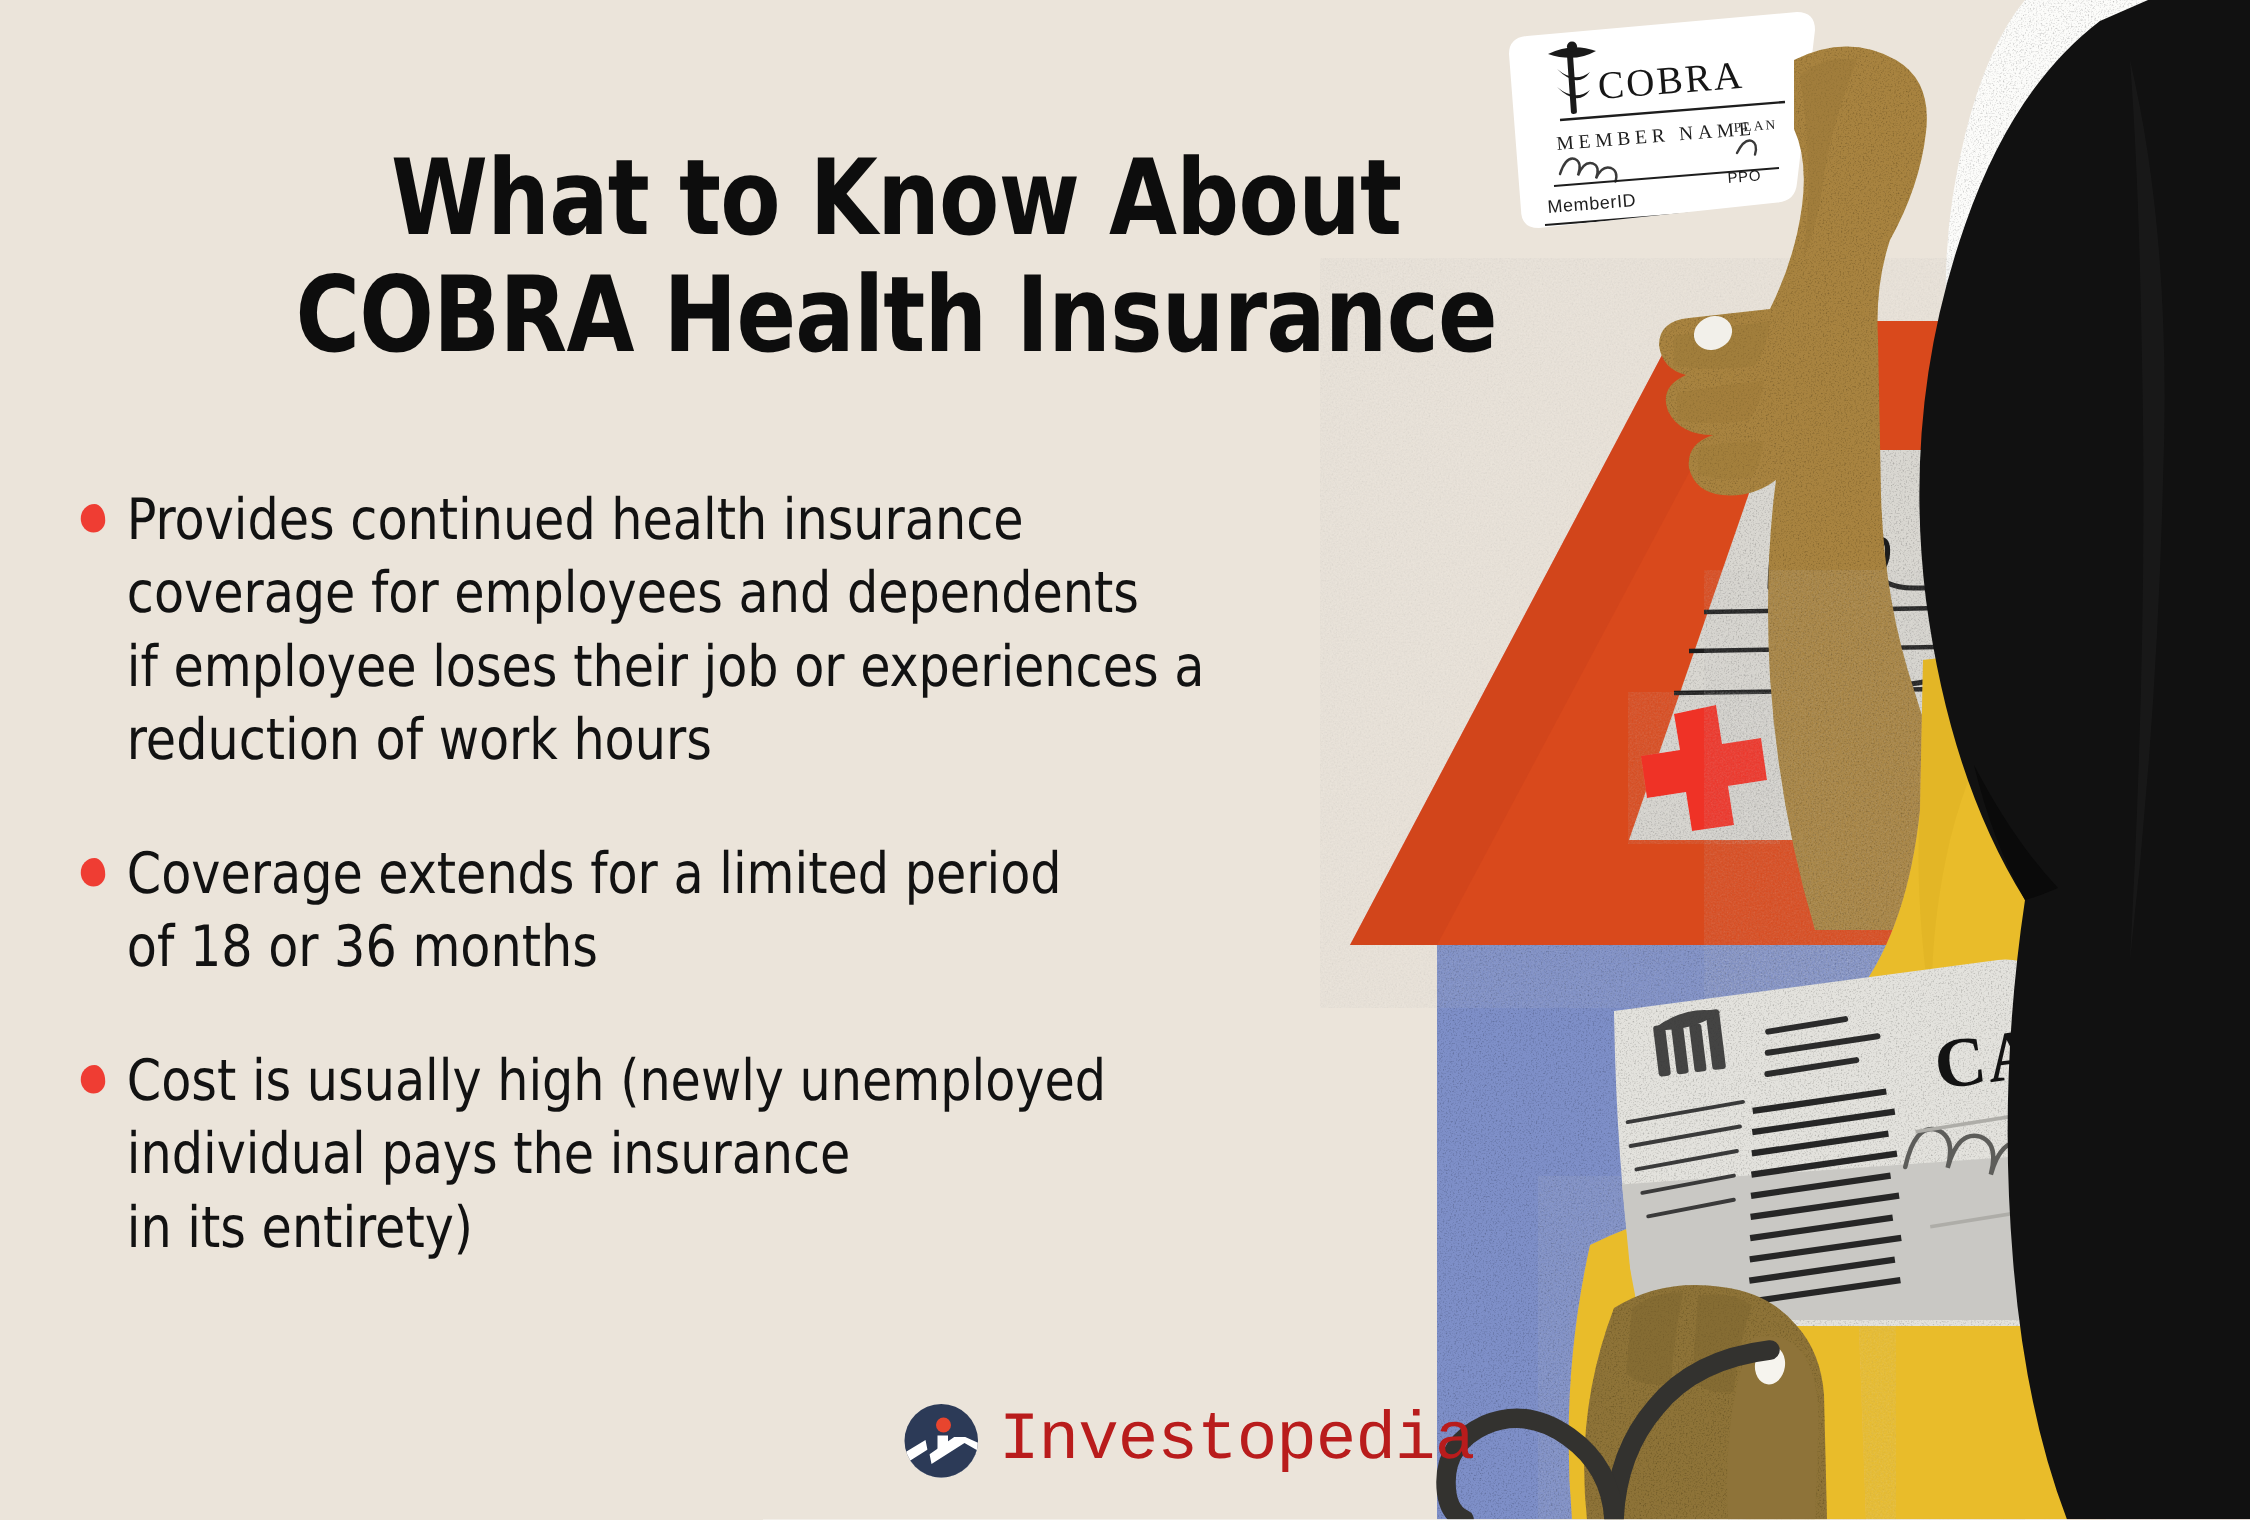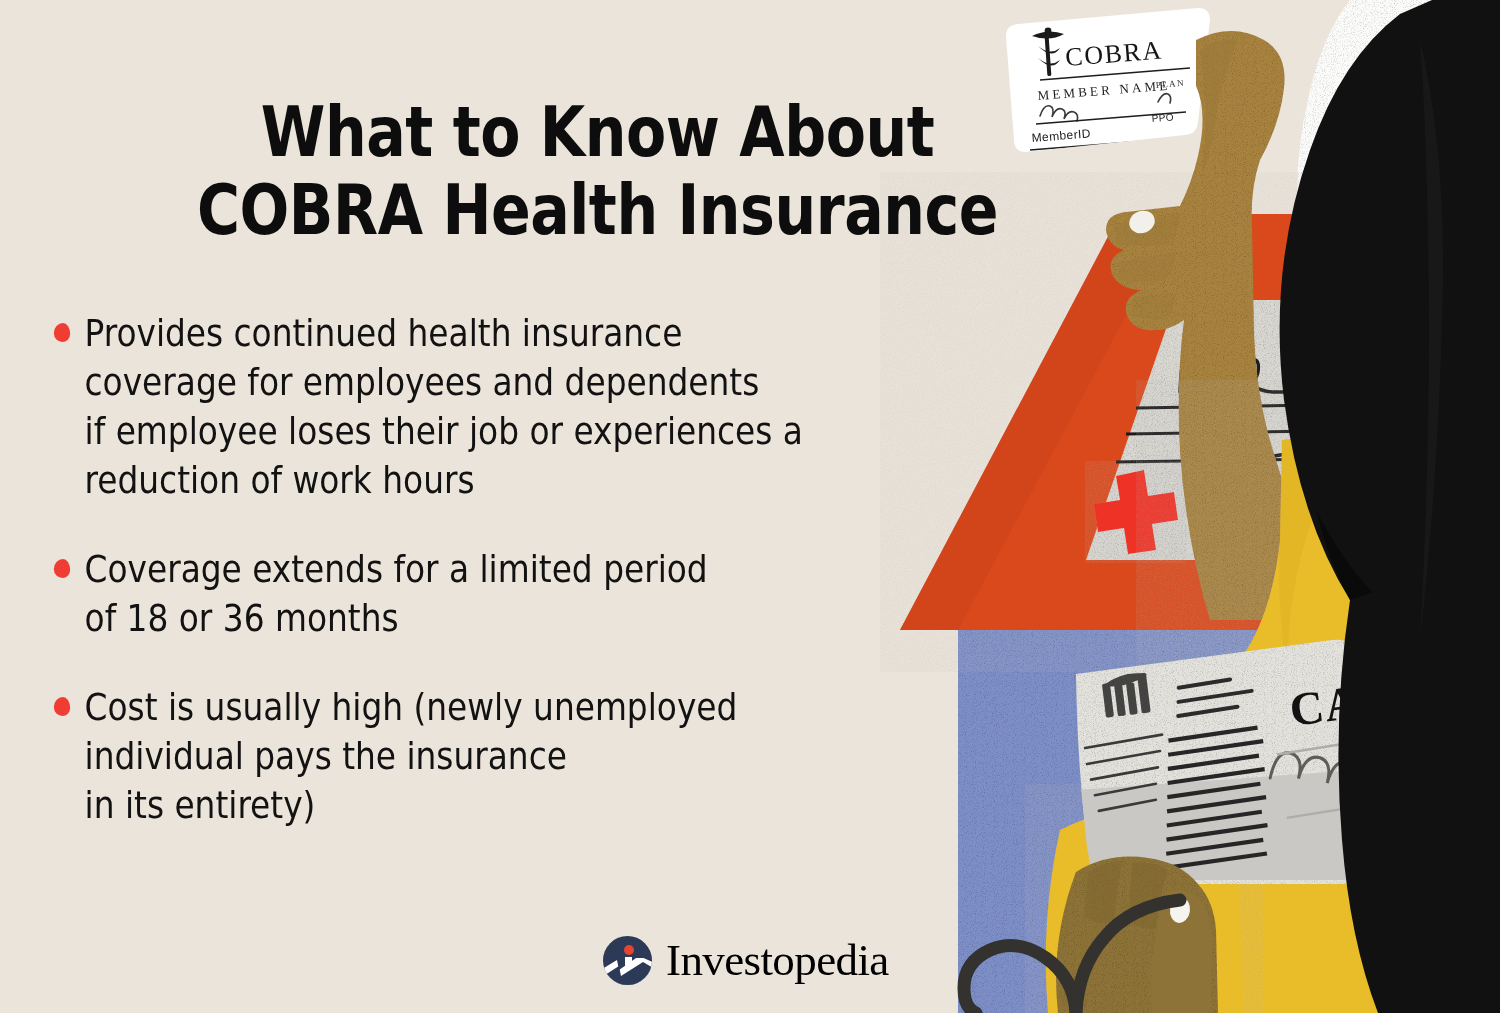--- a/index.html
+++ b/index.html
@@ -35,21 +35,21 @@
     color: #0d0d0d;
     transform: scaleX(0.93);
     transform-origin: 50% 0;
   }
   .title .tline { display: block; white-space: nowrap; }
 
   
   .bullets {
     position: absolute;
     left: 50px;
-    top: 309px;
+    top: 322px;
     width: 910px;
   }
   .bullet {
     position: relative;
     padding-left: 36px;
     margin-bottom: 40px;
     font-family: "Liberation Sans Narrow", "DejaVu Sans Condensed", "Liberation Sans", sans-serif;
     font-size: 38px;
     line-height: 49px;
     color: #121212;
@@ -104,25 +104,25 @@
   }
   .logo-mark .stem {
     position: absolute;
     left: 21.5px;
     top: 21px;
     width: 7px;
     height: 22px;
     background: #ffffff;
   }
   .logo-word {
-    font-family: Liberation Serif, serif;
+    font-family: Liberation Mono, monospace;
     font-size: 45px;
     font-weight: normal;
     letter-spacing: -0.6px;
-    color: #000000;
+    color: #b91c1c;
     line-height: 1;
   }
 
   
   #illus {
     position: absolute;
     left: 880px;
     top: 0;
     width: 620px;
     height: 1013px;

